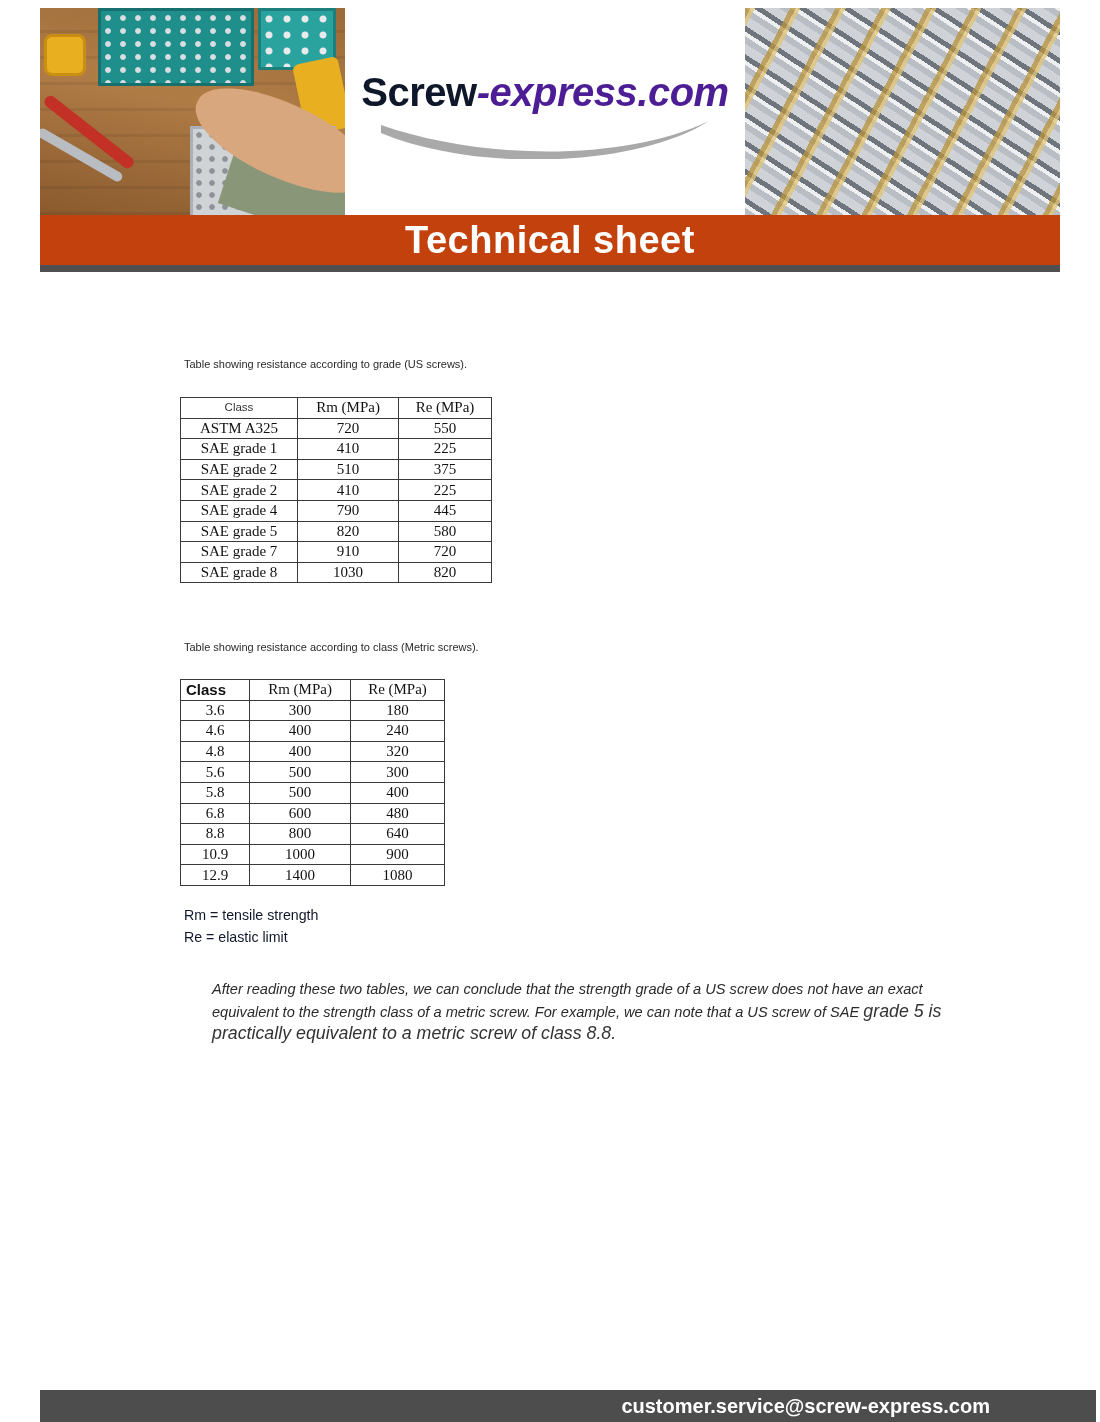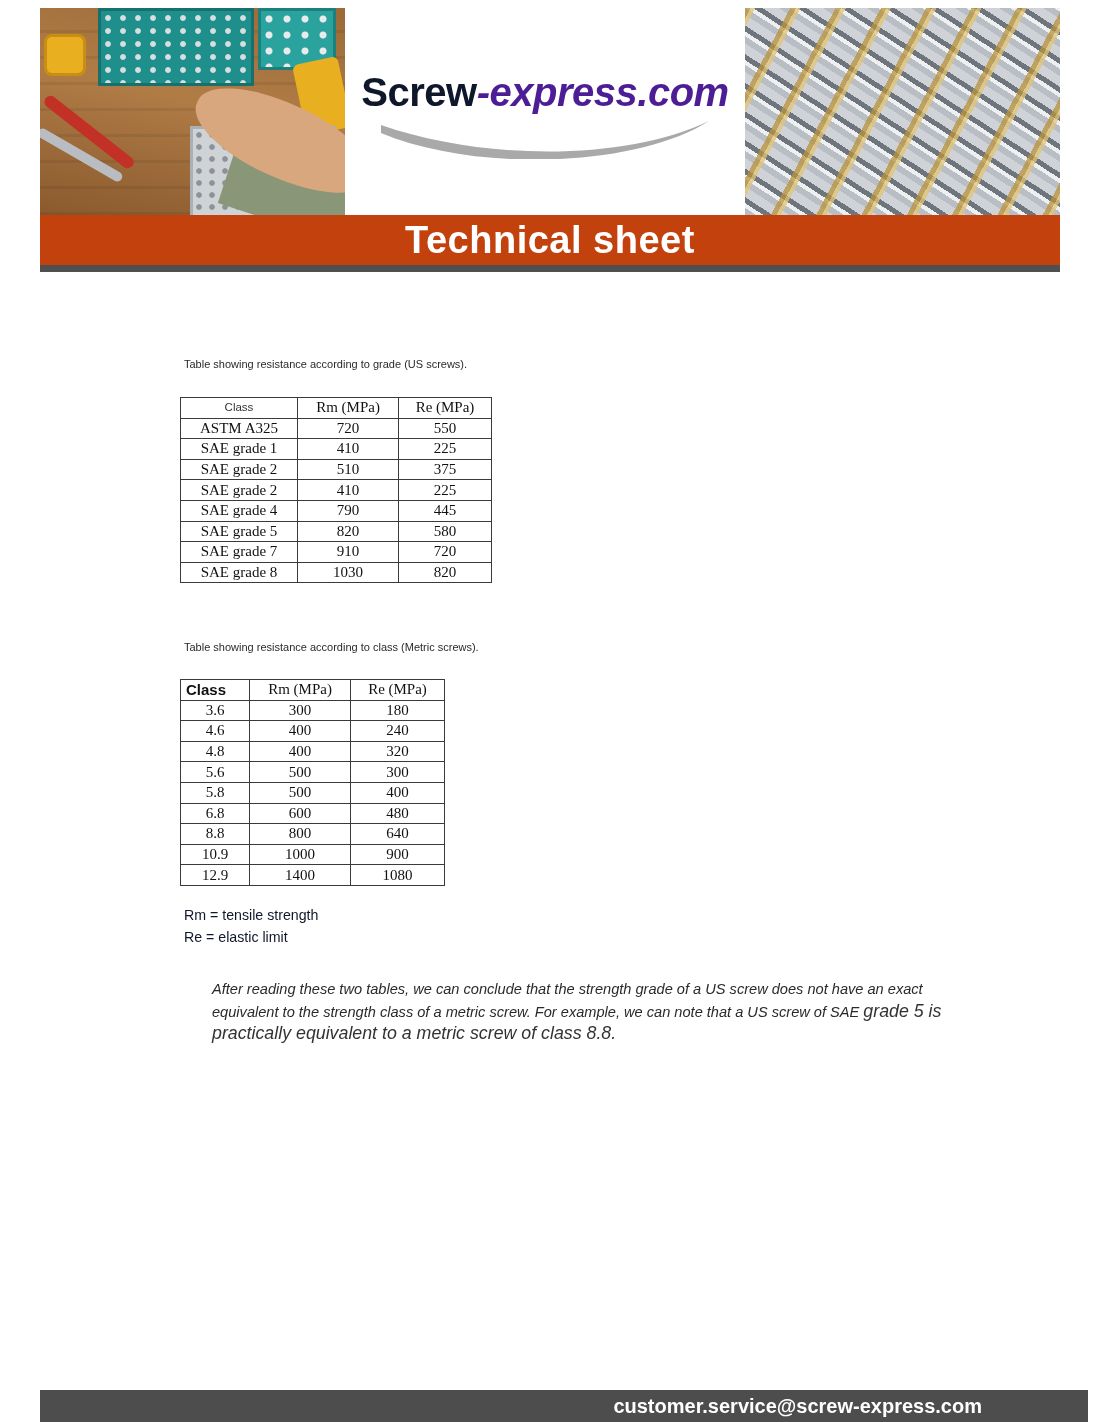--- a/index.html
+++ b/index.html
@@ -71,21 +71,21 @@
 
   .note{position:absolute;left:184px;margin:0;font-size:14.2px;color:#0f172a;}
   .note-rm{top:907px;}
   .note-re{top:929px;}
 
   .conclusion{position:absolute;left:196px;top:963px;width:745px;margin:16px;
     font-size:14.6px;line-height:21.5px;color:#2a2a2a;font-style:italic;}
   .conclusion .big{font-size:17.8px;color:#333;}
 
   
-  .footer{position:absolute;left:40px;right:12px;bottom:0;height:32px;background:#4d4d4d;
+  .footer{position:absolute;left:40px;right:4px;bottom:0;height:32px;background:#4d4d4d;
     text-align:right;padding-right:106px;box-sizing:border-box;}
   .footer span{line-height:32px;font-size:20px;font-weight:bold;color:#ffffff;}
 </style>
 </head>
 <body>
 
 <div class="page">
 
   <div class="header">
     <div class="photo photo-left">

